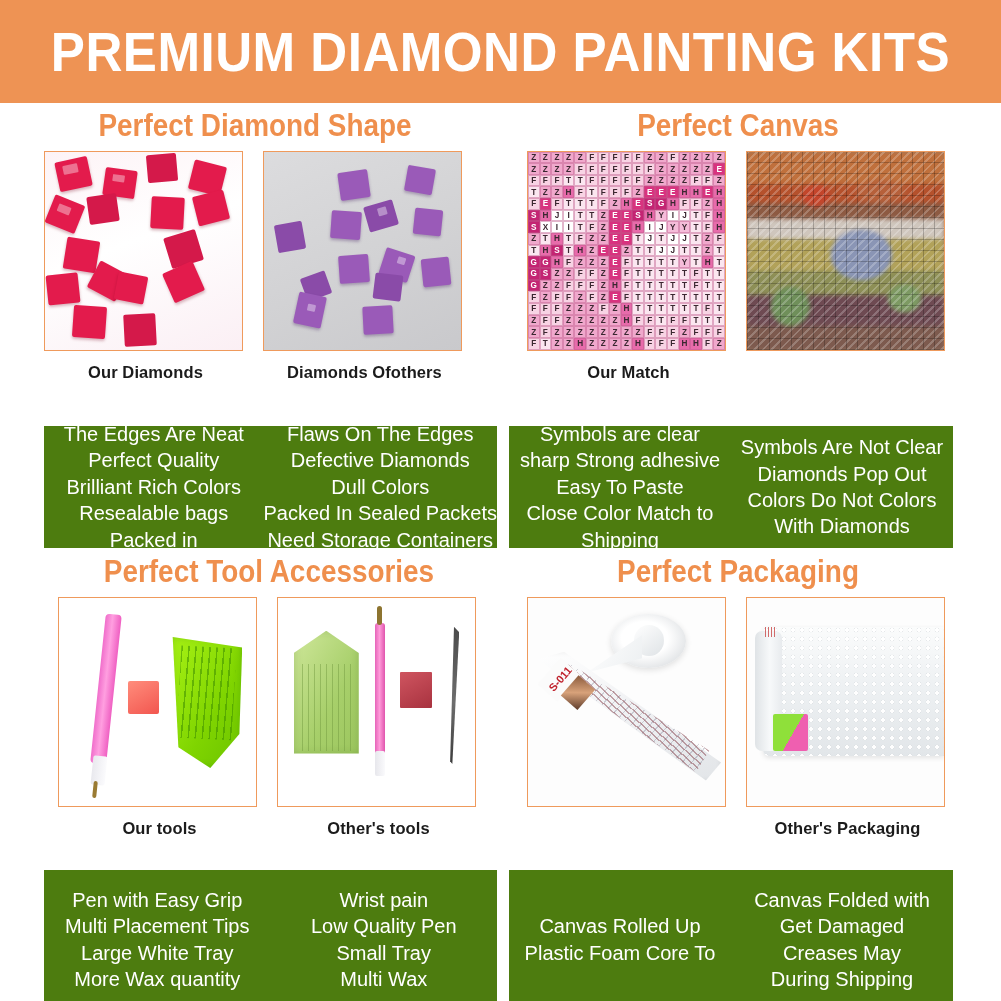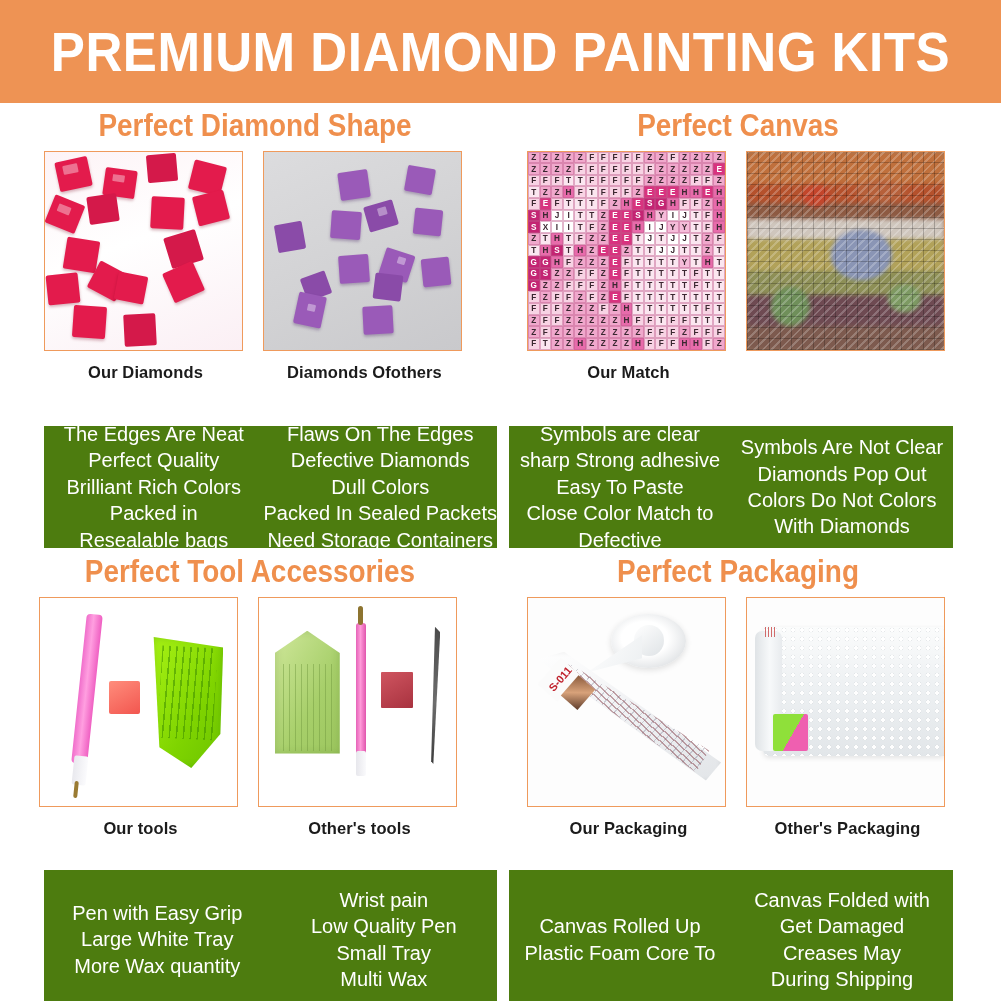--- a/index.html
+++ b/index.html
@@ -18,21 +18,21 @@
   .banner-title{
     color:#ffffff;font-weight:700;font-size:55px;letter-spacing:.5px;
     font-family:"Liberation Sans", sans-serif;
     transform:scaleX(.93);transform-origin:center;white-space:nowrap;
   }
 
   
   .quad{position:absolute;width:466px;}
   .q-tl{left:22px;top:104px;}
   .q-tr{left:505px;top:104px;}
-  .q-bl{left:17px;top:550px;}
+  .q-bl{left:36px;top:550px;}
   .q-br{left:505px;top:550px;}
 
   .sec-title{
     text-align:center;color:#ef8f4d;font-weight:700;font-size:31px;
     transform:scaleX(.9);transform-origin:center;white-space:nowrap;
     margin:0;padding:6px 0 8px 0;line-height:1.05;
   }
 
   .pair{display:flex;justify-content:space-between;padding:0 22px;}
   .cell{width:203px;}
@@ -495,22 +495,22 @@
   </div>
 
   <div class="textrow tr-top">
     <div class="tb tb-a">
       <div class="tb-half">
         <div class="col">
             <ul id="pts-0-a">
               <li>The Edges Are Neat</li>
               <li>Perfect Quality</li>
               <li>Brilliant Rich Colors</li>
+              <li>Resealable bags</li>
               <li>Packed in</li>
-              <li>Resealable bags</li>
             </ul>
           </div>
         <div class="col">
             <ul id="pts-0-b">
               <li>Flaws On The Edges</li>
               <li>Defective Diamonds</li>
               <li>Dull Colors</li>
               <li>Packed In Sealed Packets</li>
               <li>Need Storage Containers</li>
             </ul>
@@ -518,21 +518,21 @@
       </div>
     </div>
     <div class="tb tb-b">
       <div class="tb-half">
         <div class="col">
             <ul id="pts-1-a">
               <li>Symbols are clear</li>
               <li>sharp Strong adhesive</li>
               <li>Easy To Paste</li>
               <li>Close Color Match to</li>
-              <li>Defective</li>
+              <li>Shipping</li>
             </ul>
           </div>
         <div class="col">
             <ul id="pts-1-b">
               <li>Symbols Are Not Clear</li>
               <li>Diamonds Pop Out</li>
               <li>Colors Do Not Colors</li>
               <li>With Diamonds</li>
             </ul>
           </div>
@@ -607,21 +607,20 @@
           <div class="tube" style="left:8%;top:32%;width:84%;height:52%;
                       background:repeating-linear-gradient(42deg, rgba(120,40,50,.55) 0 1.4px, transparent 1.4px 5px),
                                  repeating-linear-gradient(132deg, rgba(60,60,90,.28) 0 1px, transparent 1px 7px);
                       clip-path:polygon(6% 6%,16% 0%,100% 80%,92% 100%);opacity:.75;"></div>
           <div class="tube" style="left:9%;top:31%;width:13%;height:17%;background:#fbfbfb;transform:rotate(41deg);"></div>
           <div class="tube" style="left:8%;top:32%;width:16%;height:14%;color:#c0232e;font-size:11px;font-weight:700;
                       transform:rotate(-49deg);display:flex;align-items:center;justify-content:center;">S-011</div>
           <div class="tube" style="left:20%;top:39%;width:11%;height:13%;
                       background:linear-gradient(140deg,#8a5a3c,#d8a27a 50%,#5d3b2a);transform:rotate(41deg);"></div>
         </div>
-        <div class="cap">Our Packaging</div>
       </div>
       <div class="cell">
         <div class="photo tool ph-pack">
           <div class="mailer" style="left:8%;top:14%;width:92%;height:62%;
                       background:linear-gradient(180deg,#fbfcfc 0%,#eef1f3 45%,#e2e6e9 100%);
                       border-radius:4px 0 0 6px;box-shadow:0 2px 5px rgba(0,0,0,.10);overflow:hidden;">
             <div class="bubble"></div>
           </div>
           <div class="mailer" style="left:4%;top:16%;width:14%;height:58%;
                       background:linear-gradient(90deg,#dfe3e6,#f7f9fa 55%,#e8ebee);border-radius:7px;"></div>
@@ -635,20 +634,21 @@
       </div>
     </div>
   </div>
 
   <div class="textrow tr-bot">
     <div class="tb tb-a">
       <div class="tb-half">
         <div class="col">
             <ul id="pts-2-a">
               <li>Pen with Easy Grip</li>
+              <li>Multi Placement Tips</li>
               <li>Large White Tray</li>
               <li>More Wax quantity</li>
             </ul>
           </div>
         <div class="col">
             <ul id="pts-2-b">
               <li>Wrist pain</li>
               <li>Low Quality Pen</li>
               <li>Small Tray</li>
               <li>Multi Wax</li>

